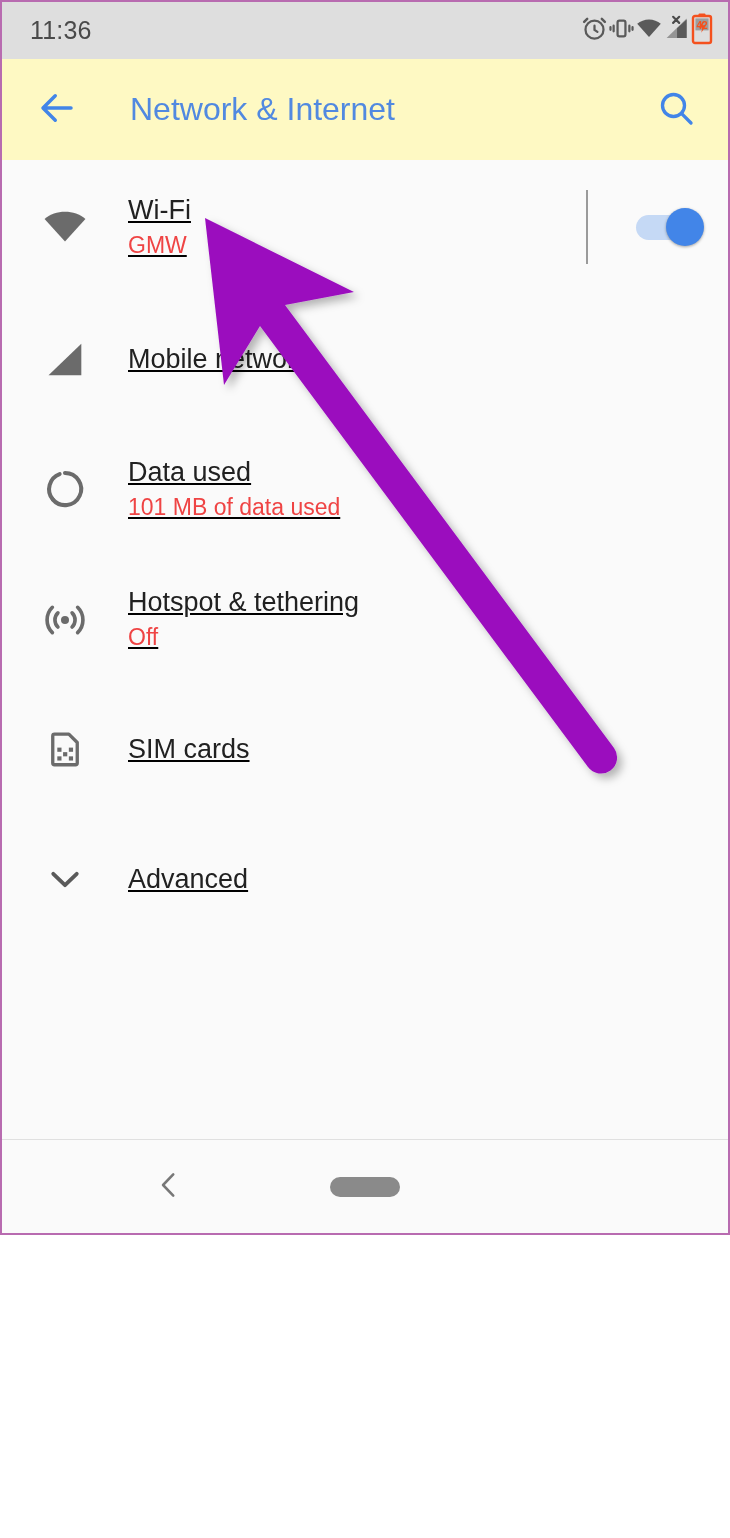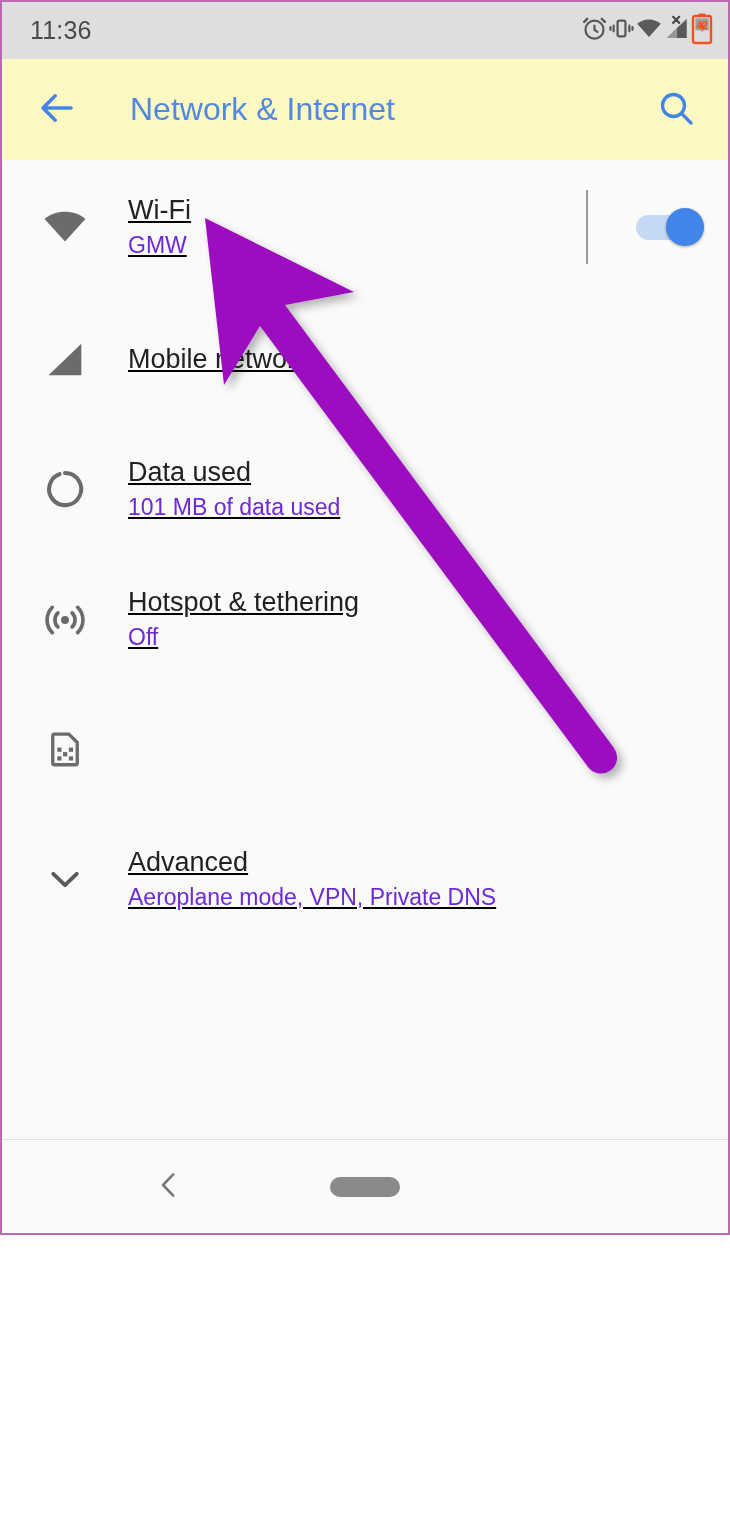--- a/index.html
+++ b/index.html
@@ -104,21 +104,21 @@
     justify-content: center;
     padding-right: 16px;
   }
   .row-title {
     font-size: 27px;
     color: #212121;
     line-height: 1.22;
   }
   .row-sub {
     font-size: 23px;
-    color: #6d28d9;
+    color: #ef4444;
     line-height: 1.3;
     margin-top: 4px;
   }
   .row-title.no-sub { line-height: 1.2; }
 
   
   .row-toggle-area {
     display: flex;
     align-items: center;
     padding-right: 26px;
@@ -322,31 +322,33 @@
       <div class="row-icon">
         <svg width="42" height="42" viewBox="0 0 24 24">
           <path d="M6 3.5h8.2L19 8.3V20a1 1 0 0 1-1 1H6a1 1 0 0 1-1-1V4.5a1 1 0 0 1 1-1z" fill="none" stroke="#6b6b6b" stroke-width="1.9" stroke-linejoin="round"></path>
           <rect x="7.6" y="11.2" width="2.4" height="2.4" fill="#6b6b6b"></rect>
           <rect x="14.2" y="11.2" width="2.4" height="2.4" fill="#6b6b6b"></rect>
           <rect x="10.9" y="13.8" width="2.4" height="2.4" fill="#6b6b6b"></rect>
           <rect x="7.6" y="16.2" width="2.4" height="2.4" fill="#6b6b6b"></rect>
           <rect x="14.2" y="16.2" width="2.4" height="2.4" fill="#6b6b6b"></rect>
         </svg>
       </div>
+      <div class="row-text">
+        <div class="row-title no-sub">SIM cards</div>
+      </div>
     </div>
 
     <div class="row" style="height:130px">
       <div class="row-icon">
         <svg width="44" height="44" viewBox="0 0 24 24">
           <path d="M5.6 9.2L12 15.4l6.4-6.2" fill="none" stroke="#5a5a5a" stroke-width="2.1" stroke-linecap="round" stroke-linejoin="round"></path>
         </svg>
       </div>
       <div class="row-text">
         <div class="row-title">Advanced</div>
-        <div class="row-sub">Aeroplane mode, VPN, Private DNS</div>
       </div>
     </div>
 
   </div>
 
   <svg class="arrow-overlay" viewBox="0 0 730 1538">
     <defs>
       <filter id="arrowShadow" x="-20%" y="-20%" width="150%" height="150%">
         <feDropShadow dx="5" dy="5" stdDeviation="4" flood-color="#000000" flood-opacity="0.28"></feDropShadow>
       </filter>

